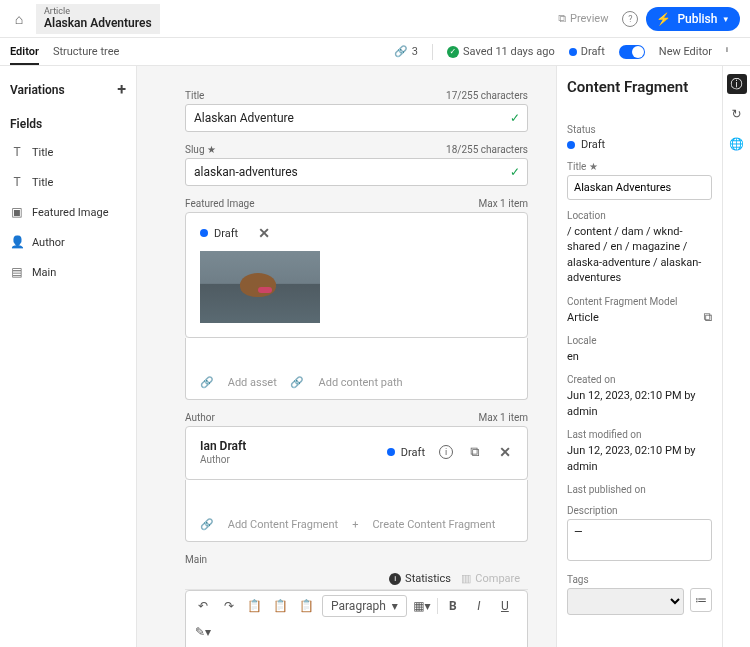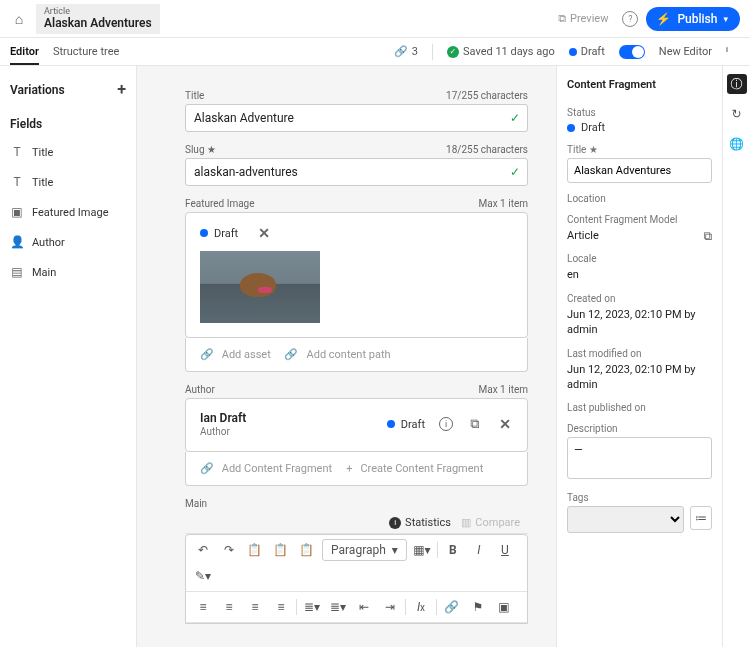--- a/index.html
+++ b/index.html
@@ -46,33 +46,33 @@
   .card { border:1px solid #d0d0d0; border-radius:4px; background:#fff; padding:10px 14px; margin-bottom:6px;}
   .card.inner { padding:12px 14px 14px;}
   .row { display:flex; align-items:center; }
   .asset-title { font-weight:600; font-size:12px; }
   .asset-sub { font-size:10px; color:#777; margin-top:1px;}
   .thumb { width:120px; height:72px; background:linear-gradient(180deg,#7a8a93 0%, #6f7e87 45%, #4f5b62 46%, #5a6a72 100%); margin-top:10px; position:relative; overflow:hidden;}
   .thumb .bear { position:absolute; left:40px; top:22px; width:36px; height:24px; background:#8a5c34; border-radius:50% 50% 45% 45%; }
   .thumb .fish { position:absolute; left:58px; top:36px; width:14px; height:6px; background:#c46; border-radius:3px;}
   .status-chip { display:flex; align-items:center; gap:6px; font-size:11px; color:#333;}
   .actions-strip { display:flex; align-items:center; gap:14px; padding:10px 14px; color:#999; font-size:11px; background:#fff; border:1px solid #d0d0d0; border-top:none; border-radius:0 0 4px 4px; margin-top:-6px;}
-  .actions-strip .ghostlink { display:flex; align-items:center; gap:8px; }
+  .actions-strip .ghostlink { display:flex; align-items:center; gap:14px;margin-top:28px; }
   .icon-sm { font-size:13px; color:#666; width:16px; text-align:center;}
   .icon-sm.close { font-size:14px; font-weight:600;}
   
   .rte { border:1px solid #d0d0d0; border-radius:4px 4px 0 0; background:#fff;}
   .rte-toolbar-top { display:flex; align-items:center; justify-content:flex-end; gap:10px; padding:4px 8px; font-size:11px; color:#888; border-bottom:1px solid #e3e3e3;}
   .rte-top-label { display:flex; align-items:center; gap:4px;}
   .rte-toolbar { display:flex; flex-wrap:wrap; align-items:center; gap:4px; padding:4px 6px; border-bottom:1px solid #e3e3e3;}
   .tbtn { width:22px; height:22px; display:flex; align-items:center; justify-content:center; font-size:12px; color:#555; border-radius:3px;}
   .tbtn.sel { border:1px solid #ccc; padding:0 8px; width:auto; gap:6px;}
   
   .right { width:166px; background:#fff; border-left:1px solid #e6e6e6; padding:12px 10px 10px; font-size:11px; color:#222; overflow:auto;}
-  .right-title { font-size:11px; font-weight:600; margin-bottom:16px;}
+  .right-title { font-size:15px; font-weight:600; margin-bottom:28px;}
   .r-label { font-size:10px; color:#777; margin-top:10px; margin-bottom:3px;}
   .r-input { width:100%; border:1px solid #ccc; border-radius:3px; padding:5px 6px; font-size:11px;}
   .r-text { font-size:11px; color:#222; word-break: break-word; line-height:1.4;}
   .model-row { display:flex; justify-content:space-between; align-items:center;}
   .open-icon { font-size:12px; color:#555;}
   .tags-row { display:flex; gap:6px;}
   .tags-row .r-input { flex:1;}
   .tag-btn { width:22px; height:24px; border:1px solid #ccc; border-radius:3px; display:flex; align-items:center; justify-content:center; font-size:12px; color:#555;}
   
   .rail { width:28px; background:#fff; border-left:1px solid #e6e6e6; padding-top:8px; display:flex; flex-direction:column; align-items:center; gap:10px;}
@@ -313,20 +313,21 @@
     <div class="r-label">Status</div>
     <div class="status-chip">
         <span class="dot blue"></span>
         <span>Draft</span>
       </div>
 
     <div class="r-label">Title ★</div>
     <input class="r-input" value="Alaskan Adventures" style="">
 
     <div class="r-label">Location</div>
+    <div class="r-text">/ content / dam / wknd-shared / en / magazine / alaska-adventure / alaskan-adventures</div>
 
     <div class="r-label">Content Fragment Model</div>
     <div class="model-row">
       <div class="r-text">Article</div>
       <span class="open-icon">⧉</span>
     </div>
 
     <div class="r-label">Locale</div>
     <div class="r-text">en</div>
 

